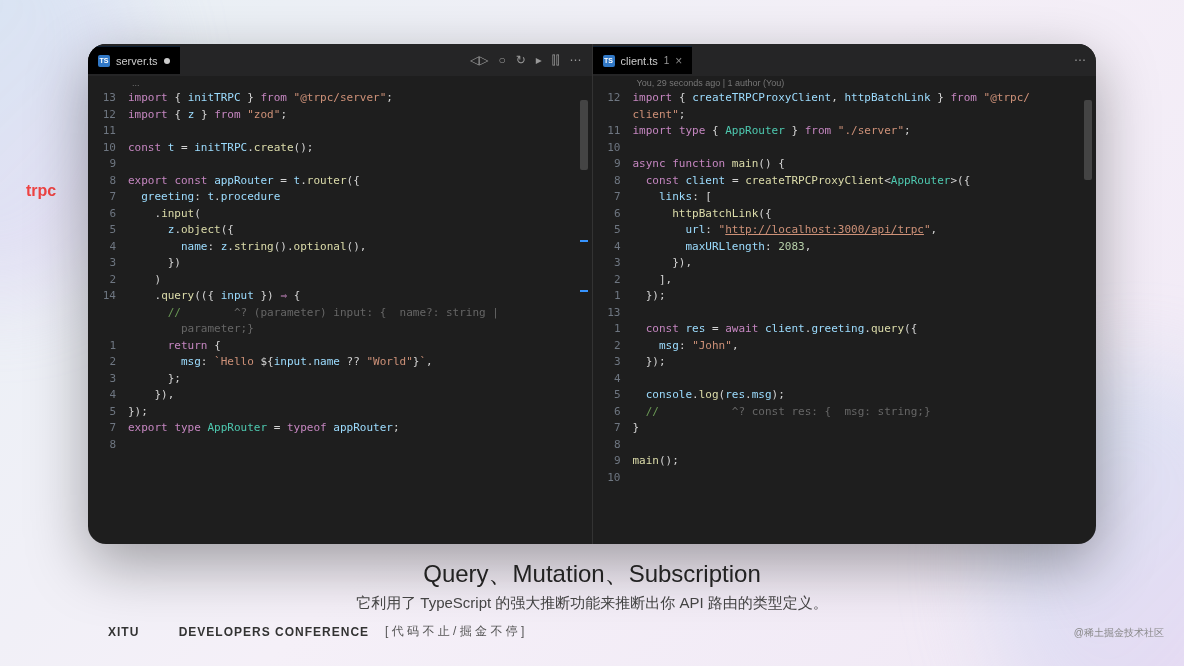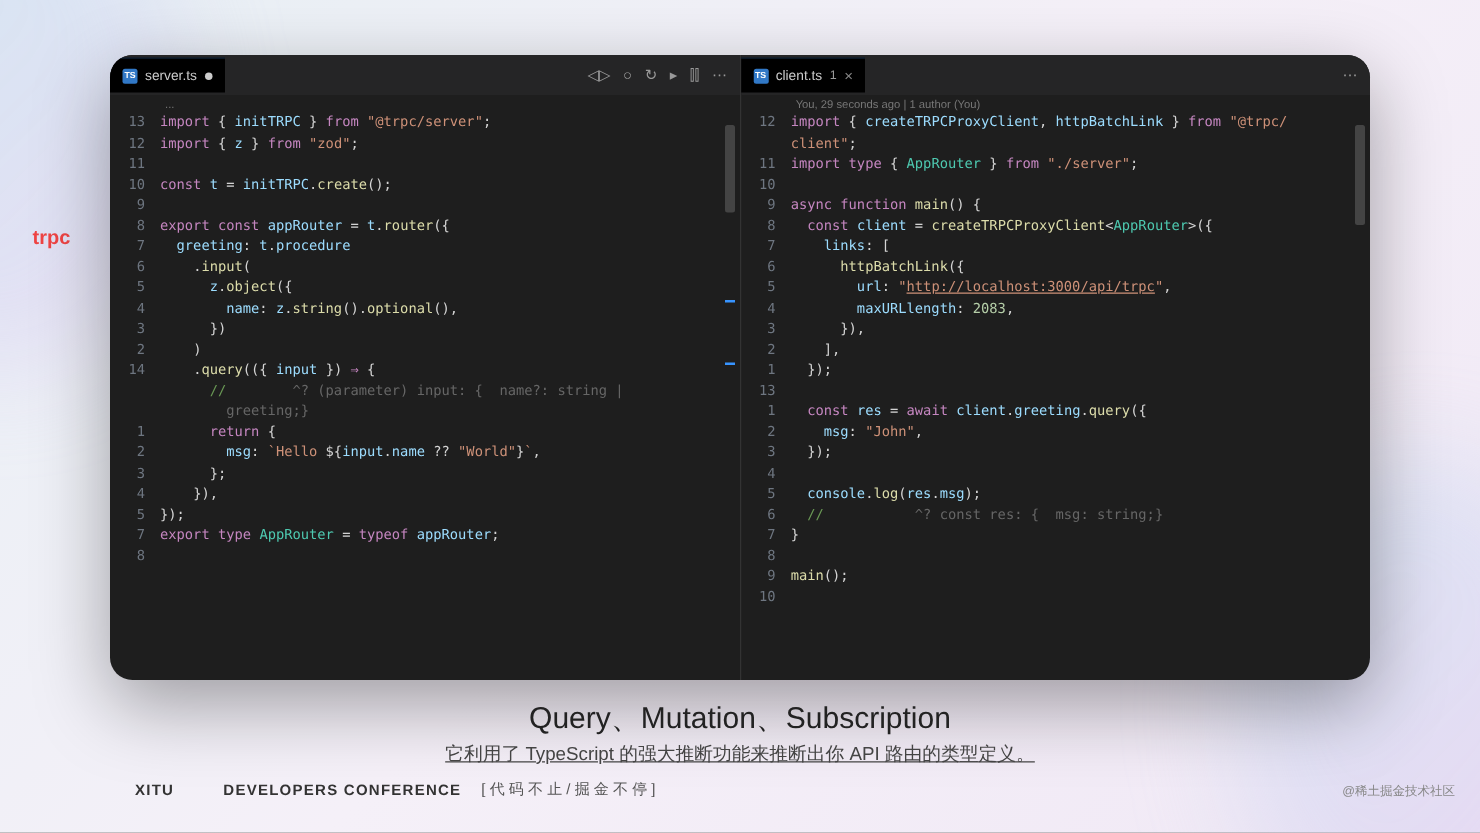--- a/index.html
+++ b/index.html
@@ -169,21 +169,20 @@
   }
   .caption-title {
     font-size: 24px;
     font-weight: 400;
     color: #222;
     margin-bottom: 4px;
   }
   .caption-sub {
     font-size: 15px;
     color: #444;
-    text-decoration: underline;
   }
   .footer {
     position: absolute;
     bottom: 26px;
     left: 72px;
     display: flex;
     align-items: center;
     gap: 16px;
     font-size: 12px;
     color: #555;
@@ -237,21 +236,21 @@
         <div class="code-line"><span class="gutter">9</span><span class="code-content"></span></div>
         <div class="code-line"><span class="gutter">8</span><span class="code-content"><span class="kw">export</span> <span class="kw">const</span> <span class="va">appRouter</span> <span class="pn">=</span> <span class="va">t</span><span class="pn">.</span><span class="fn">router</span><span class="pn">({</span></span></div>
         <div class="code-line"><span class="gutter">7</span><span class="code-content">  <span class="va">greeting</span><span class="pn">:</span> <span class="va">t</span><span class="pn">.</span><span class="va">procedure</span></span></div>
         <div class="code-line"><span class="gutter">6</span><span class="code-content">    <span class="pn">.</span><span class="fn">input</span><span class="pn">(</span></span></div>
         <div class="code-line"><span class="gutter">5</span><span class="code-content">      <span class="va">z</span><span class="pn">.</span><span class="fn">object</span><span class="pn">({</span></span></div>
         <div class="code-line"><span class="gutter">4</span><span class="code-content">        <span class="va">name</span><span class="pn">:</span> <span class="va">z</span><span class="pn">.</span><span class="fn">string</span><span class="pn">().</span><span class="fn">optional</span><span class="pn">(),</span></span></div>
         <div class="code-line"><span class="gutter">3</span><span class="code-content">      <span class="pn">})</span></span></div>
         <div class="code-line"><span class="gutter">2</span><span class="code-content">    <span class="pn">)</span></span></div>
         <div class="code-line"><span class="gutter">14</span><span class="code-content">    <span class="pn">.</span><span class="fn">query</span><span class="pn">(({</span> <span class="va">input</span> <span class="pn">})</span> <span class="kw">⇒</span> <span class="pn">{</span></span></div>
         <div class="code-line"><span class="gutter"></span><span class="code-content">      <span class="cm">//</span>        <span class="hint">^? (parameter) input: {  name?: string |</span></span></div>
-        <div class="code-line"><span class="gutter"></span><span class="code-content">        <span class="hint">greeting;}</span></span></div>
+        <div class="code-line"><span class="gutter"></span><span class="code-content">        <span class="hint">parameter;}</span></span></div>
         <div class="code-line"><span class="gutter">1</span><span class="code-content">      <span class="kw">return</span> <span class="pn">{</span></span></div>
         <div class="code-line"><span class="gutter">2</span><span class="code-content">        <span class="va">msg</span><span class="pn">:</span> <span class="st">`Hello </span><span class="pn">${</span><span class="va">input</span><span class="pn">.</span><span class="va">name</span> <span class="pn">??</span> <span class="st">"World"</span><span class="pn">}</span><span class="st">`</span><span class="pn">,</span></span></div>
         <div class="code-line"><span class="gutter">3</span><span class="code-content">      <span class="pn">};</span></span></div>
         <div class="code-line"><span class="gutter">4</span><span class="code-content">    <span class="pn">}),</span></span></div>
         <div class="code-line"><span class="gutter">5</span><span class="code-content"><span class="pn">});</span></span></div>
         <div class="code-line"><span class="gutter"></span><span class="code-content"></span></div>
         <div class="code-line"><span class="gutter">7</span><span class="code-content"><span class="kw">export</span> <span class="kw">type</span> <span class="ty">AppRouter</span> <span class="pn">=</span> <span class="kw">typeof</span> <span class="va">appRouter</span><span class="pn">;</span></span></div>
         <div class="code-line"><span class="gutter">8</span><span class="code-content"></span></div>
       <div class="scrollbar">
         <div class="scrollbar-thumb" style="top:10px;height:70px"></div>

